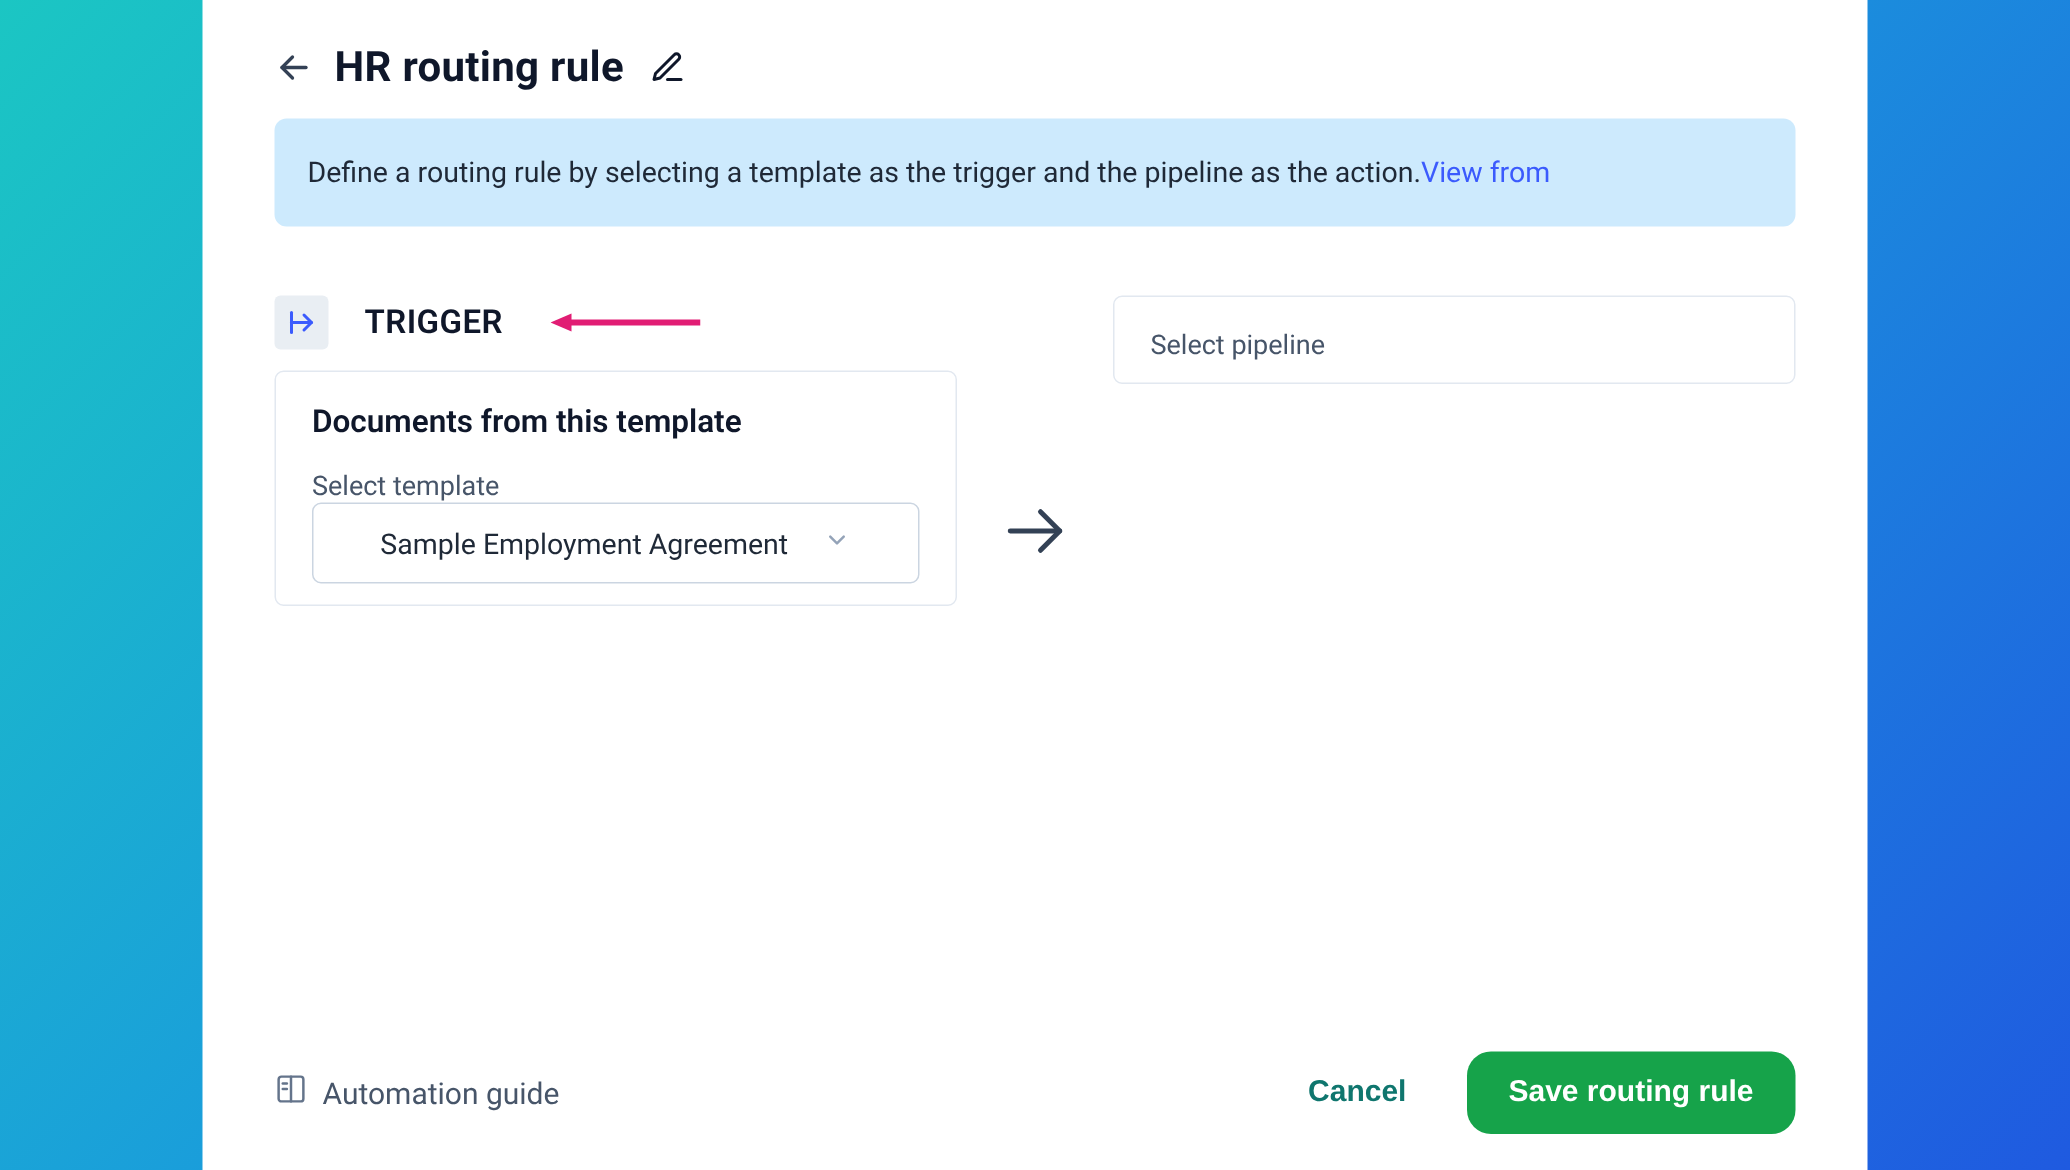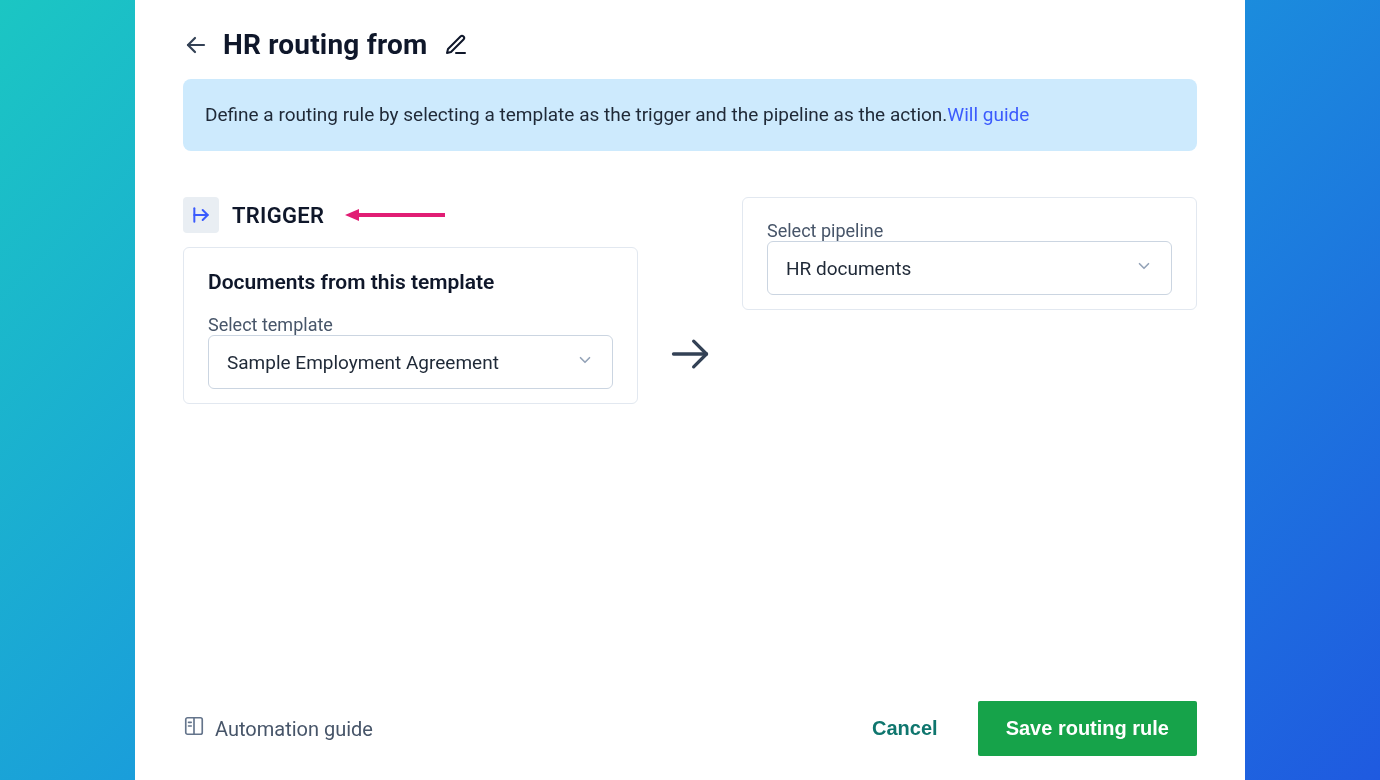--- a/index.html
+++ b/index.html
@@ -42,80 +42,80 @@
     margin-bottom:46px;
   }
   .info .link{color:var(--link);cursor:pointer}
 
   
   .rule{display:flex;align-items:flex-start;position:relative}
   .col{flex:0 0 455px;display:flex;flex-direction:column}
   .gap{flex:1;display:flex;align-items:center;justify-content:center;padding-top:135px}
   .flow-arrow{color:#334155}
 
-  .sec-head{display:flex;align-items:center;gap:13px;margin-bottom:14px;position:relative}
+  .sec-head{display:flex;align-items:center;gap:24px;margin-bottom:14px;position:relative}
   .sec-icon{
     width:36px;height:36px;background:var(--icon-bg);border-radius:4px;
     display:flex;align-items:center;justify-content:center;color:#3b5bfd;
   }
   .sec-title{font-size:22px;font-weight:600;color:#0f172a;letter-spacing:.3px}
 
   
   .ann{display:flex;align-items:center;margin-left:8px;color:var(--accent)}
   .ann svg{display:block}
 
   .card{
     border:1px solid var(--border);border-radius:6px;padding:22px 24px 14px;
   }
   .card-title{font-size:21px;font-weight:600;color:#0f172a;margin-bottom:20px}
   .field-label{font-size:18px;color:var(--muted);}
   .select{
     border:1px solid var(--field-border);border-radius:6px;height:54px;
-    display:flex;align-items:center;justify-content:space-between;
+    display:flex;align-items:center;justify-content:center;
     padding:0 18px;color:#1f2937;font-size:19px;cursor:pointer;background:#fff;gap:24px;
   }
   .select .chev{color:#94a3b8}
 
   
   .footer{
     margin-top:auto;display:flex;align-items:center;justify-content:space-between;
     padding-top:12px;
   }
   .guide{display:flex;align-items:center;gap:10px;color:var(--muted);font-size:20px;cursor:pointer}
   .guide .g-icon{color:#64748b}
   .actions{display:flex;align-items:center;gap:34px}
   .btn-cancel{font-size:20px;color:#0f766e;font-weight:600;cursor:pointer;background:none;border:0}
   .btn-save{
-    background:var(--green);color:#fff;border:0;border-radius:2px;
+    background:var(--green);color:#fff;border:0;border-radius:16px;
     font-size:20px;font-weight:700;padding:16px 28px;cursor:pointer;
   }
 </style>
 </head>
 <body>
 
 <div class="panel">
 
   <div class="hdr">
     <div class="back">
       <svg width="24" height="24" viewBox="0 0 24 24" fill="none" stroke="currentColor" stroke-width="2.2" stroke-linecap="round" stroke-linejoin="round">
           <line x1="20" y1="12" x2="4" y2="12"></line>
           <polyline points="11 5 4 12 11 19"></polyline>
         </svg>
     </div>
-    <div class="title">HR routing from</div>
+    <div class="title">HR routing rule</div>
     <div class="edit">
       <svg width="24" height="24" viewBox="0 0 24 24" fill="none" stroke="currentColor" stroke-width="2" stroke-linecap="round" stroke-linejoin="round">
           <path d="M12 20h9"></path>
           <path d="M16.5 3.5a2.1 2.1 0 0 1 3 3L7 19l-4 1 1-4Z"></path>
         </svg>
     </div>
   </div>
 
   <div class="info">
-    <span>Define a routing rule by selecting a template as the trigger and the pipeline as the action.</span><span class="link">Will guide</span>
+    <span>Define a routing rule by selecting a template as the trigger and the pipeline as the action.</span><span class="link">View from</span>
   </div>
 
   <div class="rule">
 
     <div class="col">
       <div class="sec-head">
         <div class="sec-icon">
           <svg width="20" height="20" viewBox="0 0 24 24" fill="none" stroke="currentColor" stroke-width="2.4" stroke-linecap="round" stroke-linejoin="round">
               <line x1="4" y1="4" x2="4" y2="20"></line>
               <line x1="4" y1="12" x2="20" y2="12"></line>
@@ -147,28 +147,20 @@
     <div class="gap">
       <svg class="flow-arrow" width="44" height="44" viewBox="0 0 24 24" fill="none" stroke="currentColor" stroke-width="1.8" stroke-linecap="round" stroke-linejoin="round">
           <line x1="3" y1="12" x2="21" y2="12"></line>
           <polyline points="14 5 21 12 14 19"></polyline>
         </svg>
     </div>
 
     <div class="col">
       <div class="card">
         <div class="field-label">Select pipeline</div>
-        <div class="select">
-          <span>HR documents</span>
-          <span class="chev">
-            <svg width="18" height="18" viewBox="0 0 24 24" fill="none" stroke="currentColor" stroke-width="2.2" stroke-linecap="round" stroke-linejoin="round">
-                <polyline points="6 9 12 15 18 9"></polyline>
-              </svg>
-          </span>
-        </div>
       </div>
     </div>
 
   </div>
 
   <div class="footer">
     <div class="guide">
       <span class="g-icon">
         <svg width="22" height="22" viewBox="0 0 24 24" fill="none" stroke="currentColor" stroke-width="1.8" stroke-linecap="round" stroke-linejoin="round">
             <rect x="3" y="3" width="18" height="18" rx="2"></rect>

